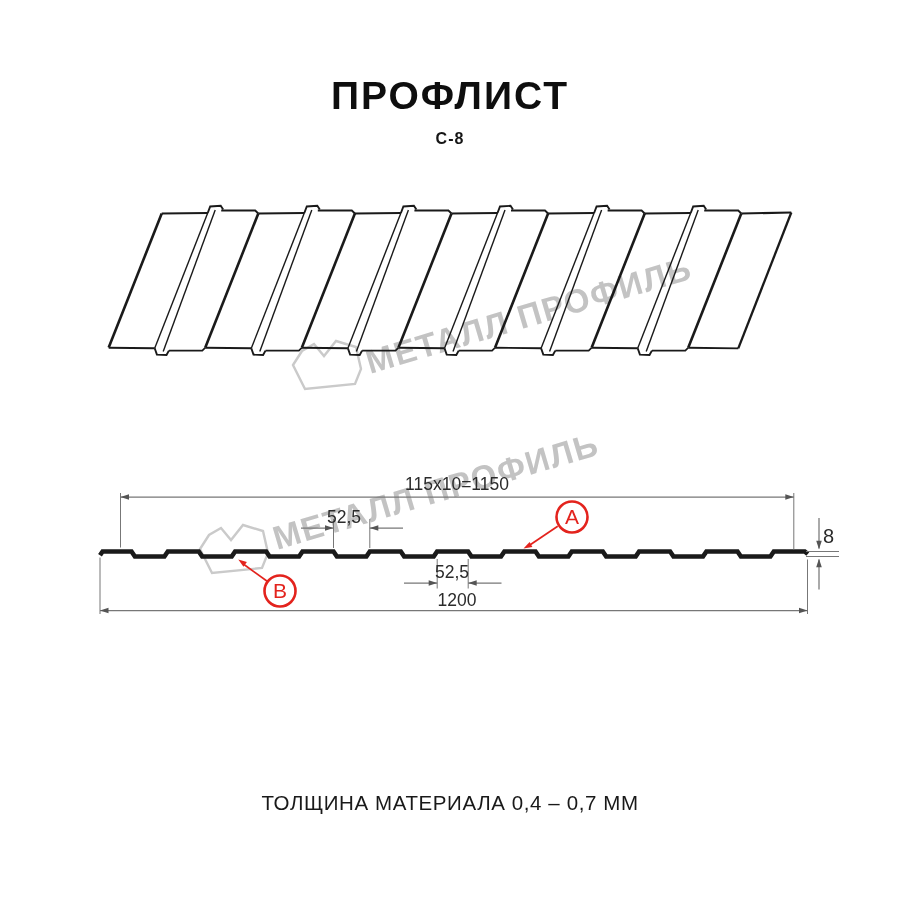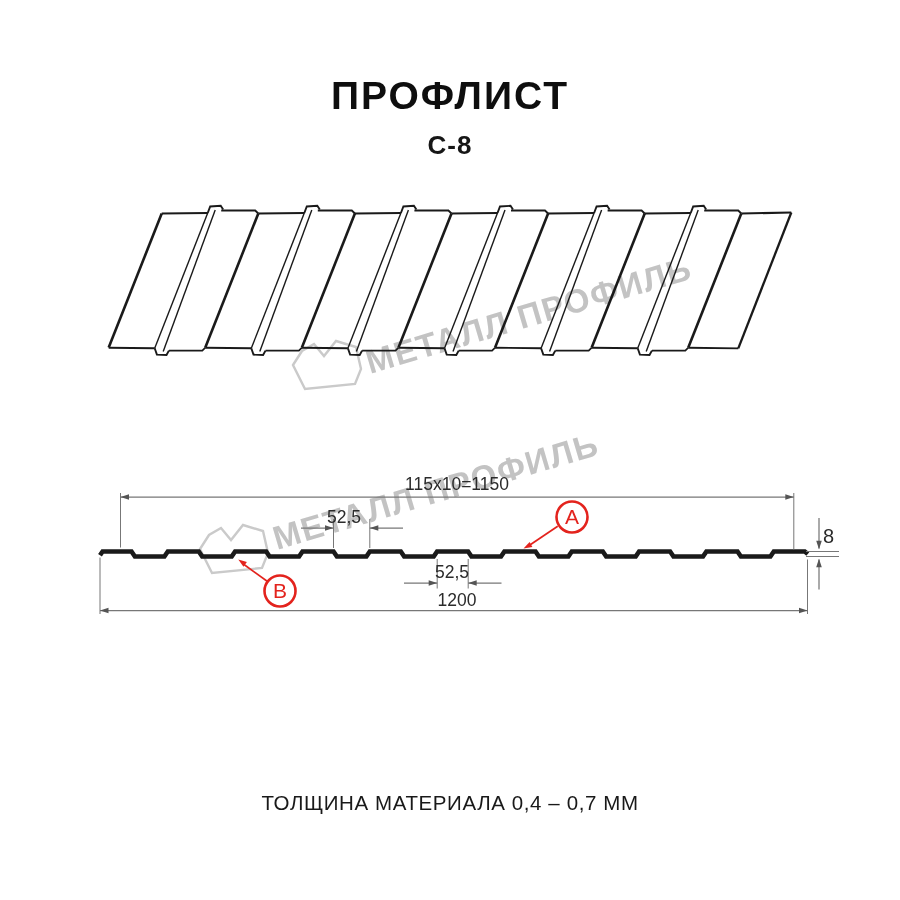--- a/index.html
+++ b/index.html
@@ -1,21 +1,21 @@
 <!DOCTYPE html>
 <html><head>
 <meta charset="utf-8">
 <style>
   html,body{margin:0;padding:0;background:#fff;}
   #page{position:relative;width:900px;height:900px;background:#ffffff;overflow:hidden;
         font-family:"Liberation Sans",sans-serif;}
   .title{position:absolute;left:0;right:0;top:74px;text-align:center;
          font-size:39px;font-weight:800;letter-spacing:2px;color:#0e0e0e;}
   .subtitle{position:absolute;left:0;right:0;top:130px;text-align:center;
-         font-size:26px;font-weight:700;letter-spacing:1px;color:#161616;}
+         font-size:16px;font-weight:700;letter-spacing:1px;color:#161616;}
   .footer{position:absolute;left:0;right:0;top:791px;text-align:center;
          font-size:20.5px;font-weight:400;letter-spacing:0.6px;color:#191919;}
   svg{position:absolute;left:0;top:0;}
   text.dim{font-family:"Liberation Sans",sans-serif;font-size:17.5px;fill:#2b2b2b;}
   text.dim8{font-family:"Liberation Sans",sans-serif;font-size:20px;fill:#2b2b2b;}
   text.wm{font-family:"Liberation Sans",sans-serif;font-size:33px;font-weight:bold;
           letter-spacing:1.5px;fill:#c3c3c3;}
   text.redL{font-family:"Liberation Sans",sans-serif;font-size:21px;}
 </style>
 </head>

